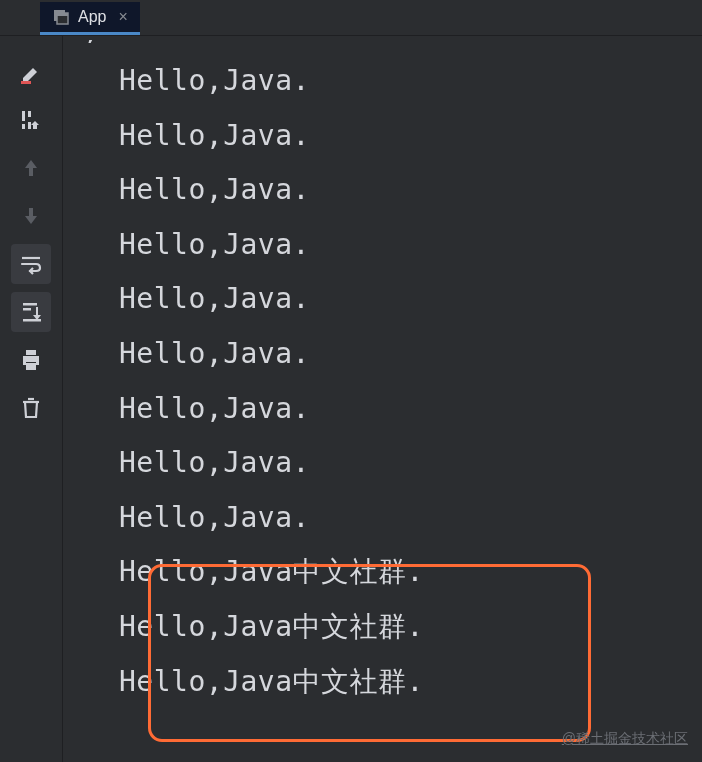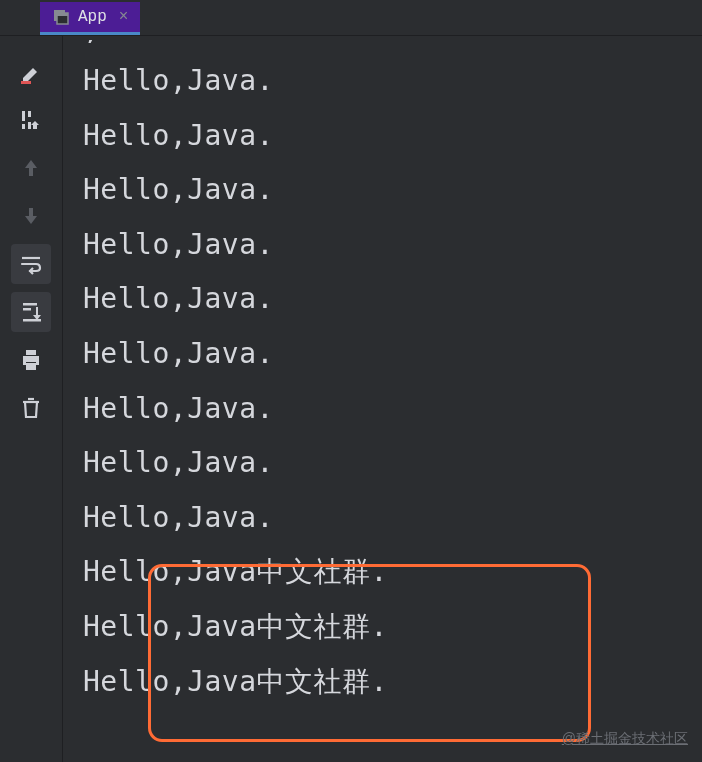--- a/index.html
+++ b/index.html
@@ -17,24 +17,24 @@
       border-bottom: 1px solid #1e1f22;
       display: flex;
       align-items: flex-end;
       padding-left: 40px;
     }
     .tab {
       display: flex;
       align-items: center;
       gap: 8px;
       padding: 6px 12px;
-      background: #4c1d95;
+      background: #0f172a;
       border-bottom: 3px solid #4a88c7;
       color: #dfe1e5;
-      font-family: Liberation Mono, monospace;
+      font-family: Liberation Sans, sans-serif;
       font-size: 16px;
       cursor: pointer;
       text-align: right;
     }
     .tab-icon {
       width: 18px;
       height: 18px;
       display: flex;
       align-items: center;
       justify-content: center;
@@ -86,21 +86,21 @@
     .partial-line {
       height: 14px;
       overflow: hidden;
       position: relative;
     }
     .partial-line span {
       position: absolute;
       bottom: -4px;
       left: 0;
     }
-    .line { white-space: nowrap; }
+    .line { white-space: nowrap; margin-left: 36px; }
     .highlight-box {
       position: absolute;
       border: 3px solid #ff6b35;
       border-radius: 14px;
       pointer-events: none;
     }
     .watermark {
       position: absolute;
       right: 14px;
       bottom: 14px;

